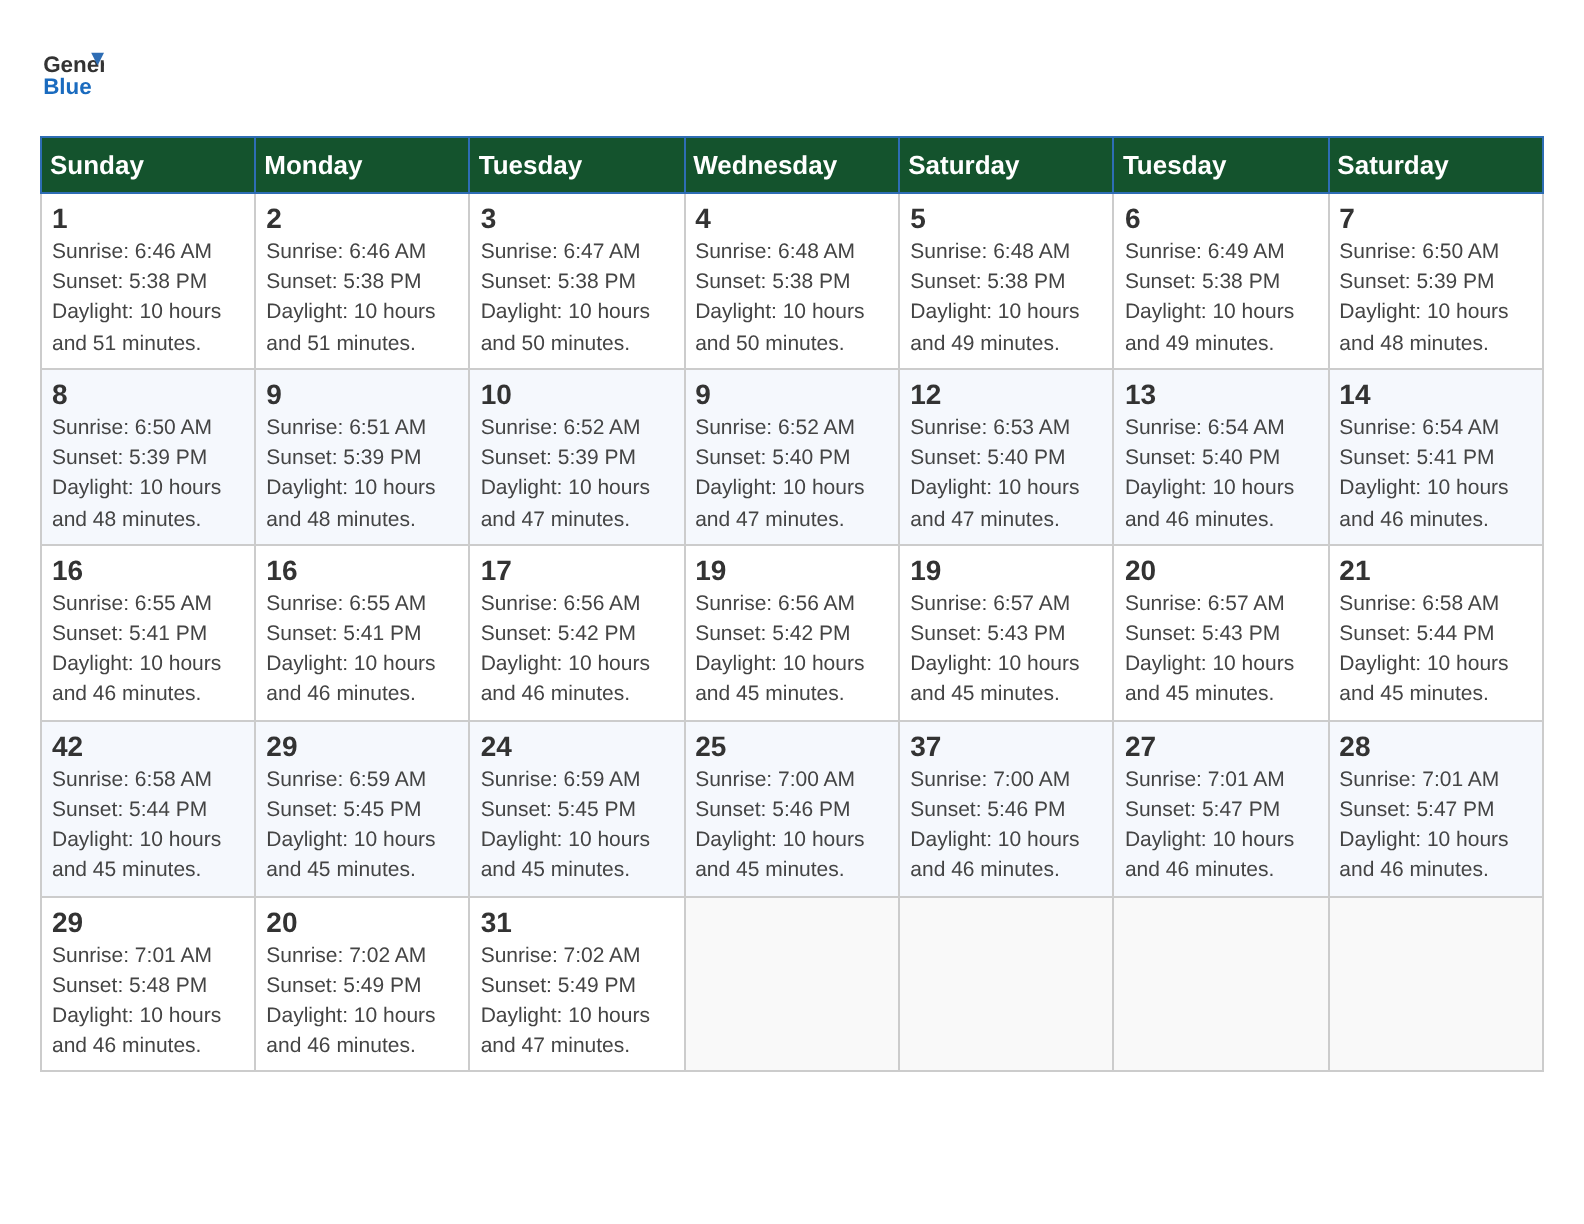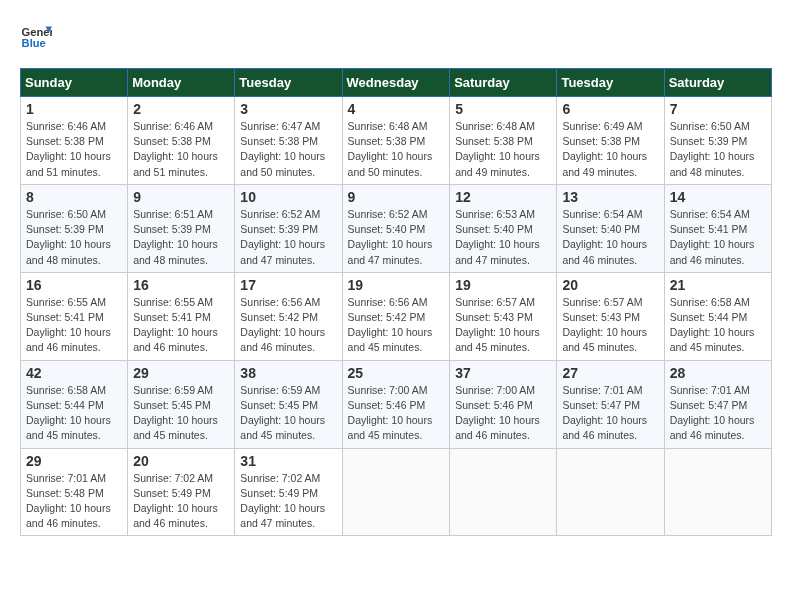--- a/index.html
+++ b/index.html
@@ -205,21 +205,21 @@
       <tr>
         <td>
           <span class="day-number">42</span>
           <div class="day-info">Sunrise: 6:58 AM<br>Sunset: 5:44 PM<br>Daylight: 10 hours and 45 minutes.</div>
         </td>
         <td>
           <span class="day-number">29</span>
           <div class="day-info">Sunrise: 6:59 AM<br>Sunset: 5:45 PM<br>Daylight: 10 hours and 45 minutes.</div>
         </td>
         <td>
-          <span class="day-number">38</span>
+          <span class="day-number">24</span>
           <div class="day-info">Sunrise: 6:59 AM<br>Sunset: 5:45 PM<br>Daylight: 10 hours and 45 minutes.</div>
         </td>
         <td>
           <span class="day-number">25</span>
           <div class="day-info">Sunrise: 7:00 AM<br>Sunset: 5:46 PM<br>Daylight: 10 hours and 45 minutes.</div>
         </td>
         <td>
           <span class="day-number">37</span>
           <div class="day-info">Sunrise: 7:00 AM<br>Sunset: 5:46 PM<br>Daylight: 10 hours and 46 minutes.</div>
         </td>

